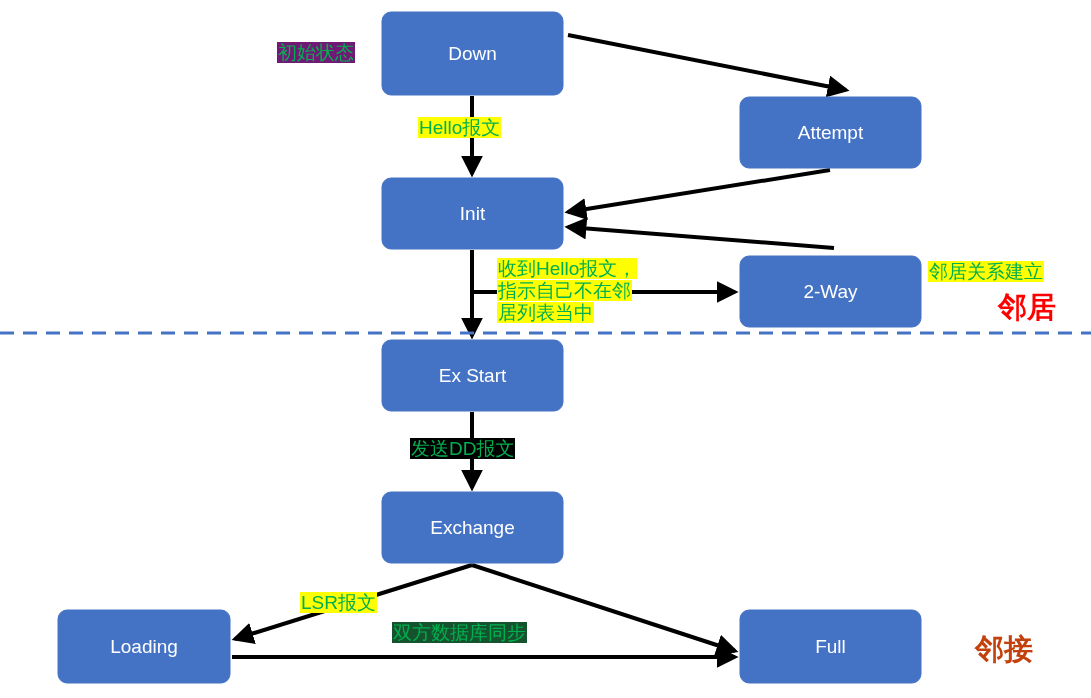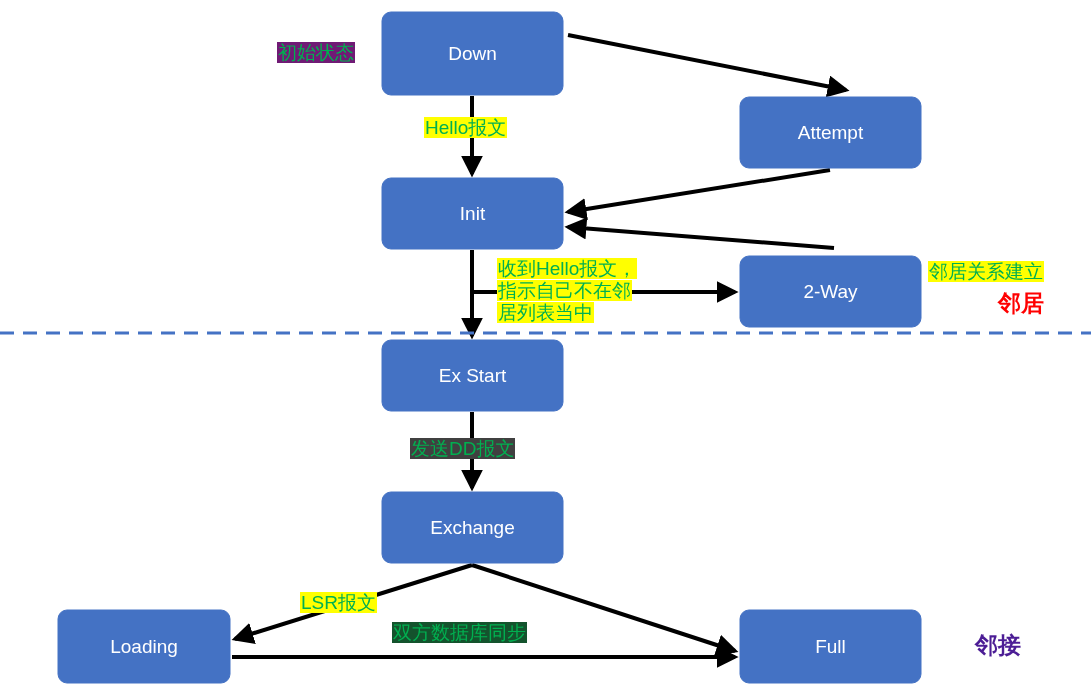--- a/index.html
+++ b/index.html
@@ -70,21 +70,21 @@
   .annotation.multiline .hl {
     display: inline;
     box-decoration-break: clone;
     text-align: center;
     -webkit-box-decoration-break: clone;
   }
   .group-label {
     position: absolute;
     color: #FF0000;
     font-weight: bold;
-    font-size: 23px;
+    font-size: 29px;
     font-family: Liberation Serif, serif;
     white-space: pre;
   }
 </style>
 </head>
 <body>
 
 <div id="diagram-root">
   <svg class="diagram-canvas" viewBox="0 0 1091 698">
     <defs>
@@ -137,24 +137,24 @@
           <text x="144" y="647.5" class="state-box-label" fill="#FFFFFF">Loading</text>
         </g>
         <g>
           <rect x="740" y="610" width="181" height="73" rx="9" ry="9" class="state-box-rect" fill="#4472C4"></rect>
           <text x="830.5" y="647.5" class="state-box-label" fill="#FFFFFF">Full</text>
         </g>
       </g>
   </svg>
   <div id="annotations-layer">
       <div class="annotation" style="left: 277px; top: 42px;"><span class="hl" style="background: #701a75; color: rgb(0, 176, 80);">初始状态</span></div>
-      <div class="annotation" style="left: 418px; top: 117px;"><span class="hl" style="background: rgb(255, 255, 0); color: rgb(0, 176, 80); margin-left: 6px;">Hello报文</span></div>
+      <div class="annotation" style="left: 418px; top: 117px;"><span class="hl" style="background: rgb(255, 255, 0); color: rgb(0, 176, 80);">Hello报文</span></div>
       <div class="annotation multiline" style="left: 497px; top: 258px;"><span class="hl" style="background: rgb(255, 255, 0); color: rgb(0, 176, 80);">收到Hello报文，指示自己不在邻居列表当中</span></div>
       <div class="annotation" style="left: 928px; top: 261px;"><span class="hl" style="background: rgb(255, 255, 0); color: rgb(0, 176, 80); text-align: right;">邻居关系建立</span></div>
-      <div class="annotation" style="left: 410px; top: 438px;"><span class="hl" style="background: #404040; color: rgb(0, 176, 80); text-align: right;">发送DD报文</span></div>
+      <div class="annotation" style="left: 410px; top: 438px;"><span class="hl" style="background: #000000; color: rgb(0, 176, 80); text-align: right;">发送DD报文</span></div>
       <div class="annotation" style="left: 300px; top: 592px;"><span class="hl" style="background: rgb(255, 255, 0); color: rgb(0, 176, 80);">LSR报文</span></div>
       <div class="annotation" style="left: 392px; top: 622px;"><span class="hl" style="background: #14532d; color: rgb(0, 176, 80);">双方数据库同步</span></div>
     </div>
   <div id="group-labels-layer">
       <div class="group-label" style="left: 998px; top: 288px; color: rgb(255, 0, 0);">邻居</div>
-      <div class="group-label" style="left: 975px; top: 630px; color: #4c1d95;">邻接</div>
+      <div class="group-label" style="left: 975px; top: 630px; color: #c2410c;">邻接</div>
     </div>
 </div>
 
 </body></html>

